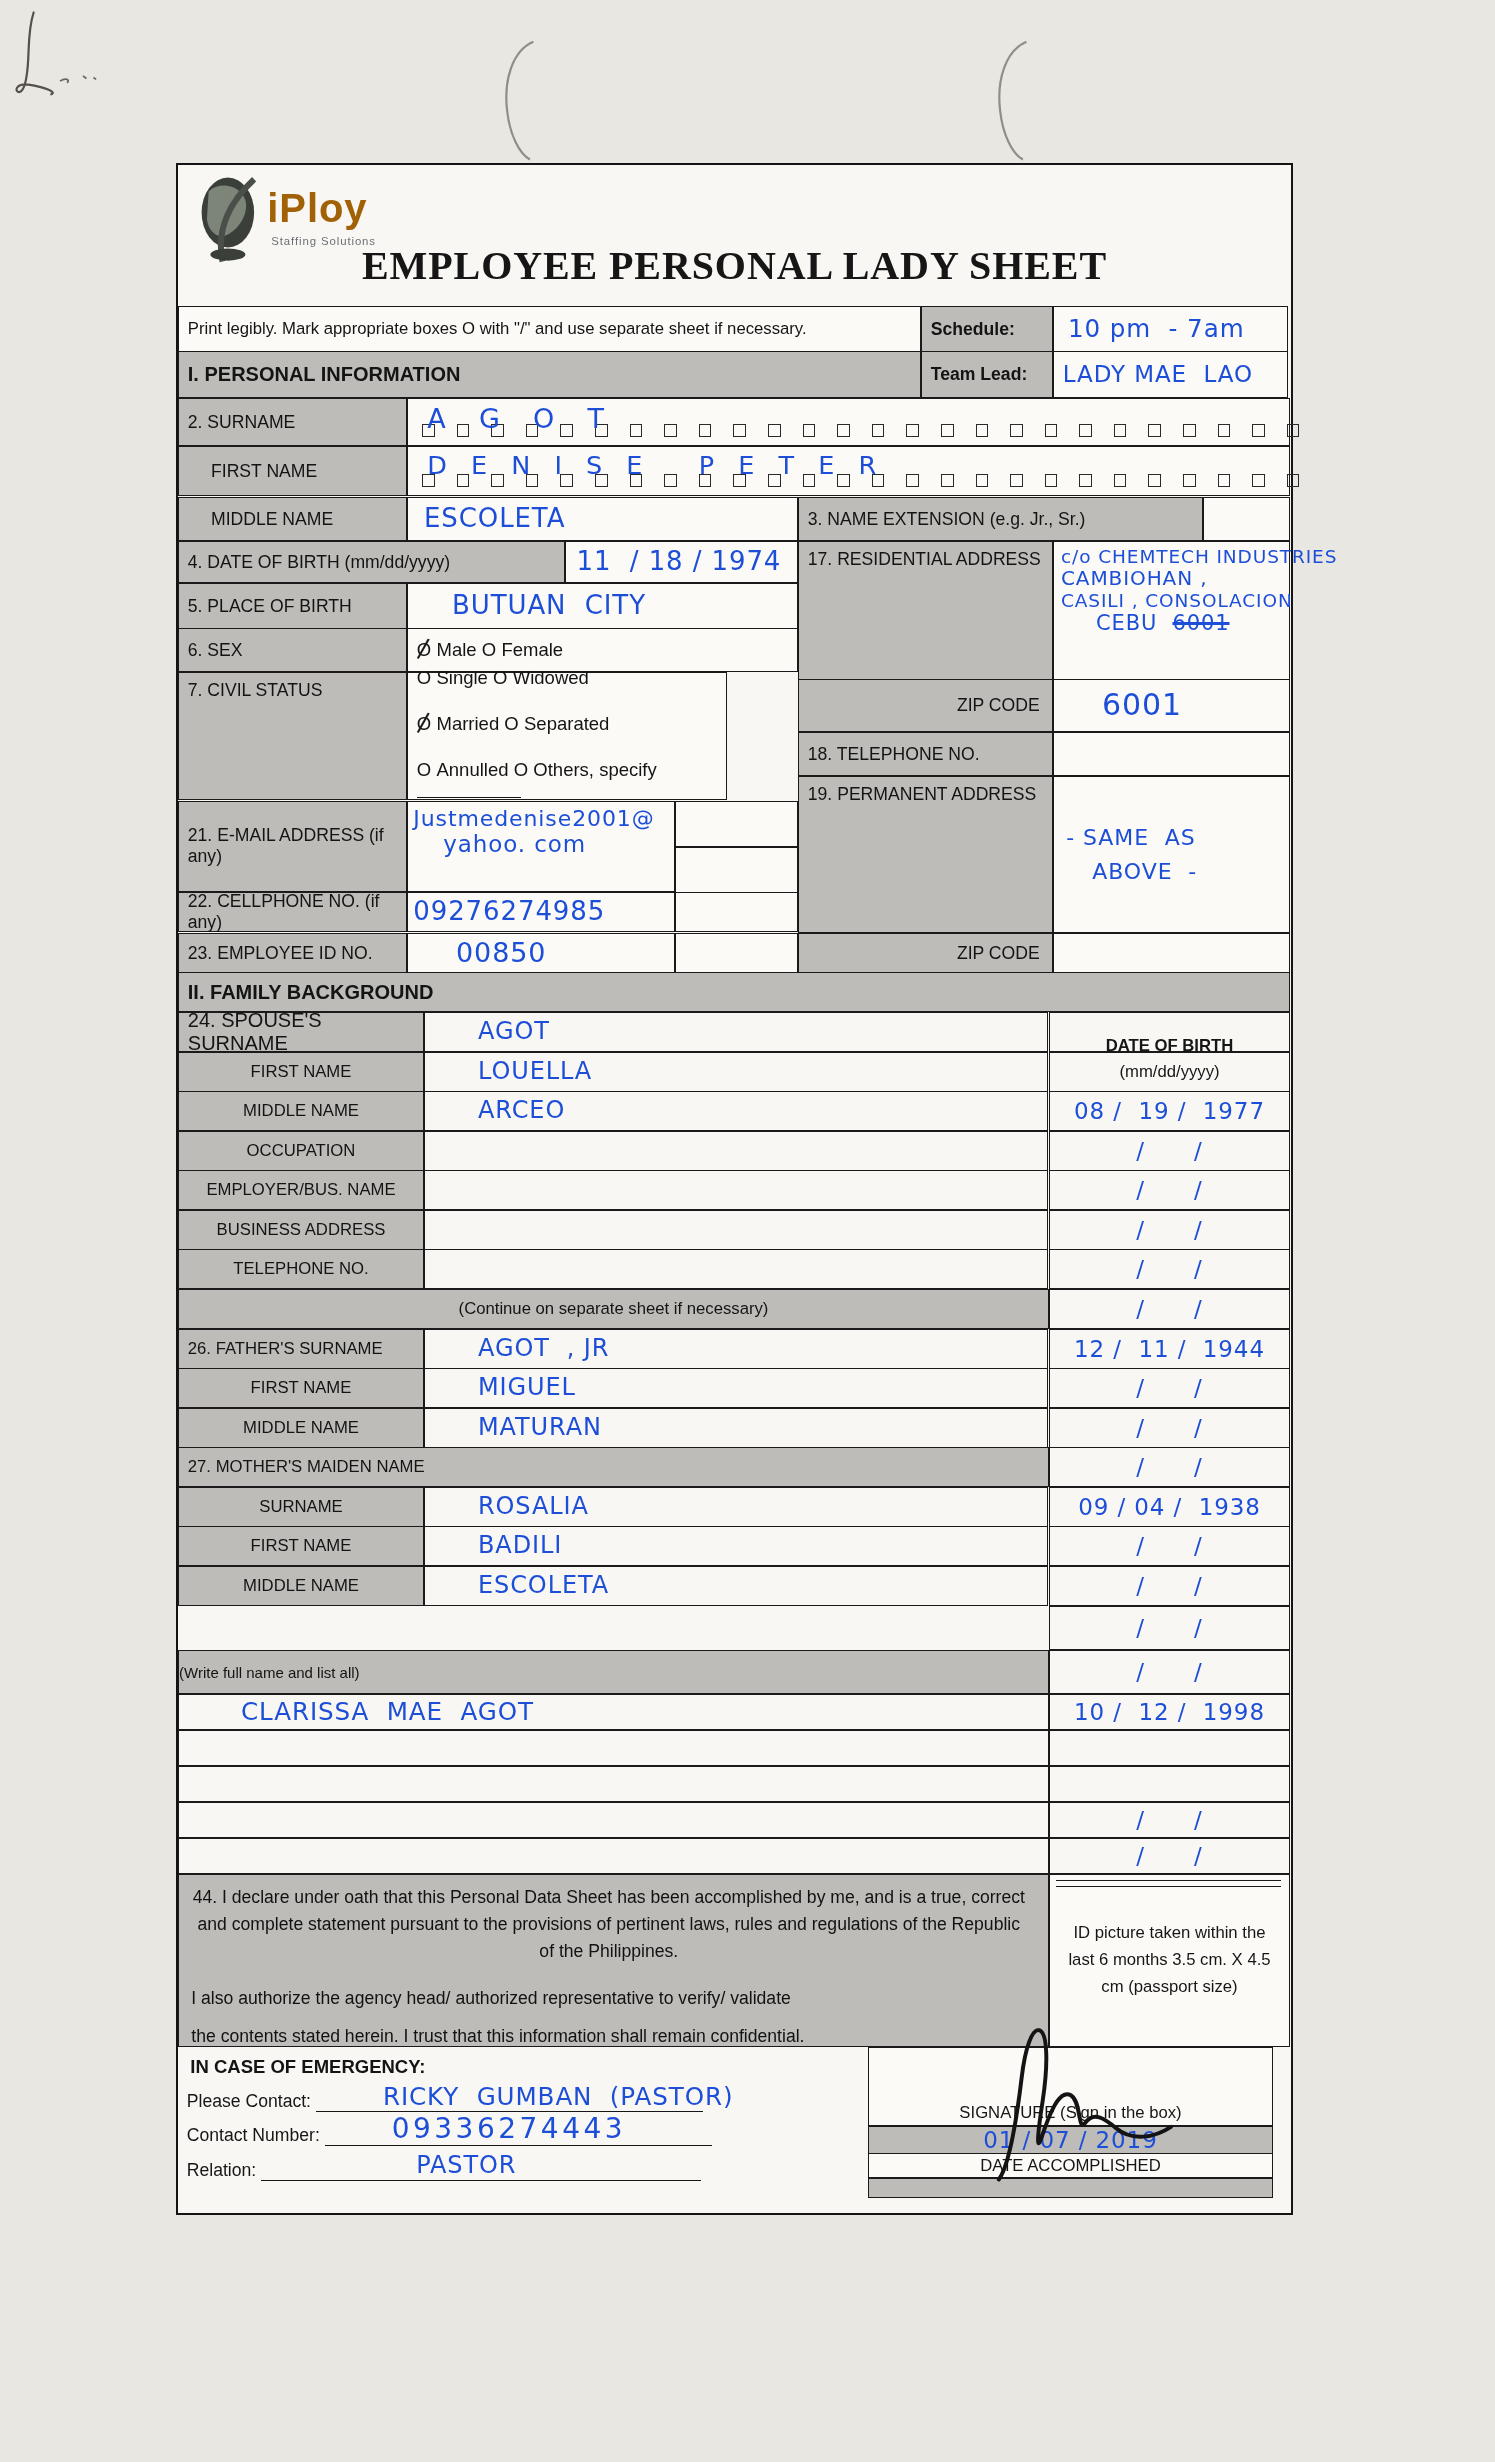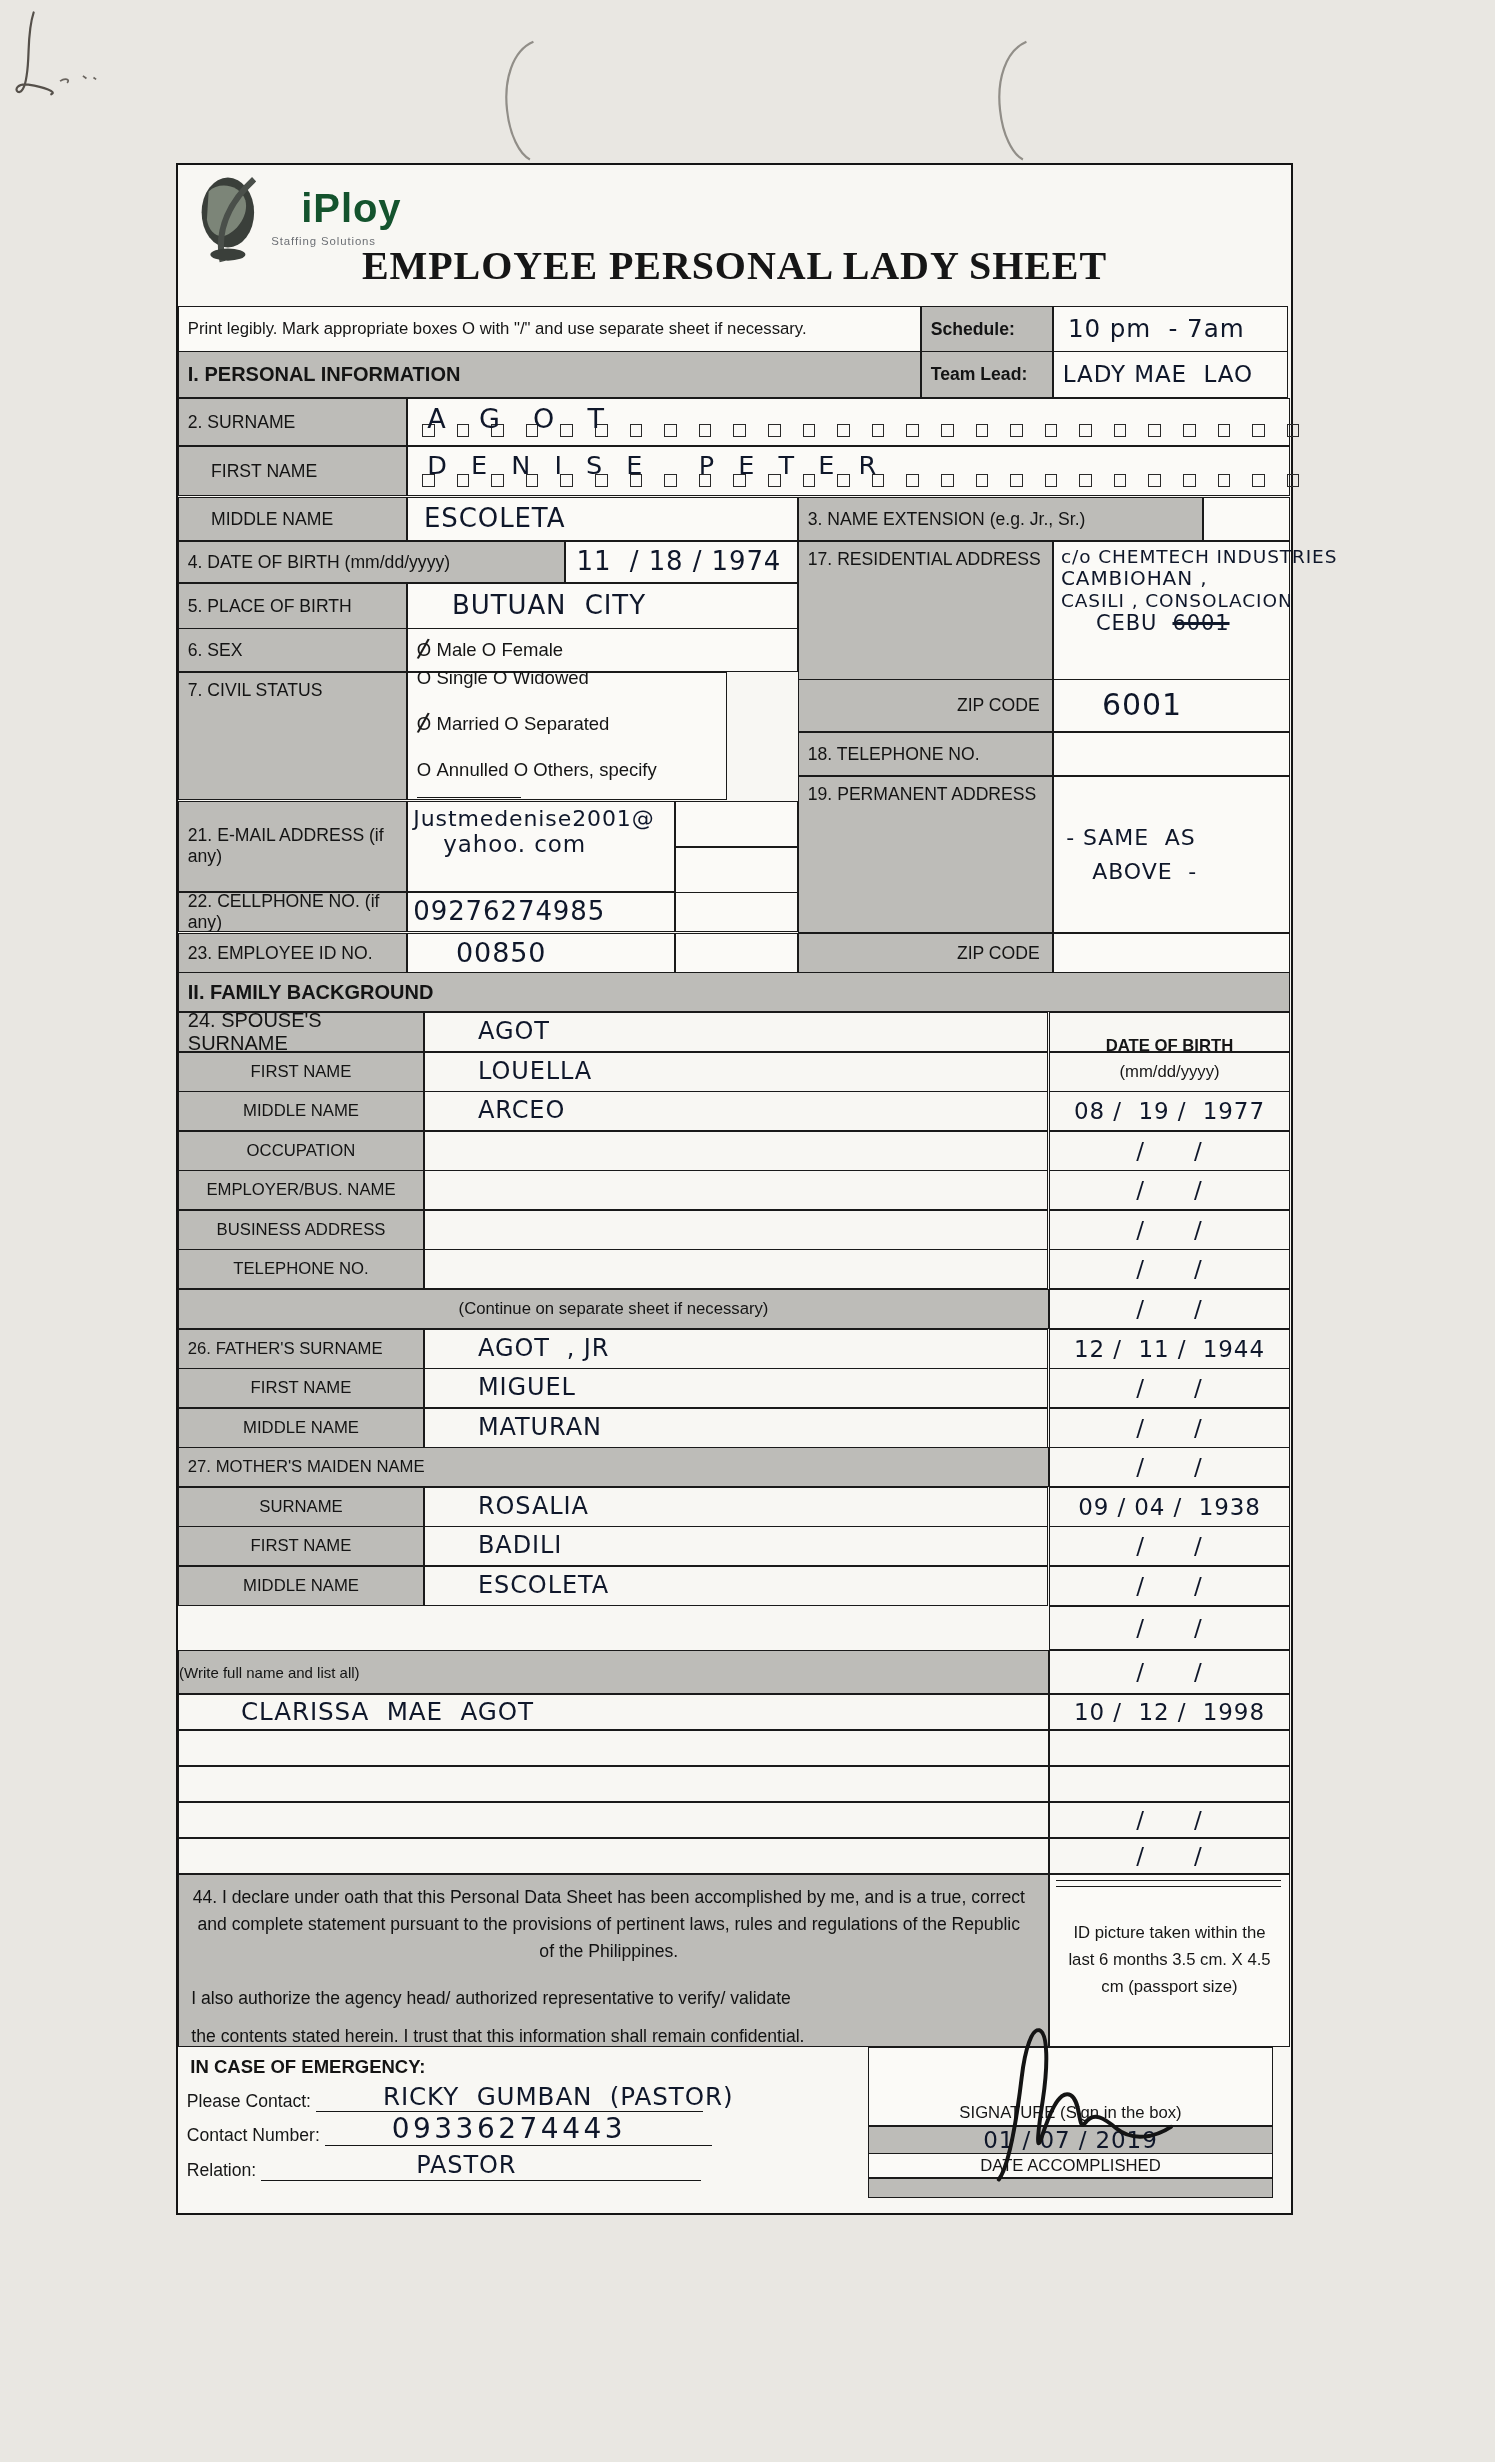--- a/index.html
+++ b/index.html
@@ -8,21 +8,21 @@
   .form{position:absolute;left:176px;top:163px;width:1117px;height:2052px;
         background:#f8f7f3;border:2.6px solid #141414;box-sizing:border-box;}
   .cell{position:absolute;box-sizing:border-box;border:1.8px solid #1a1a1a;background:#fbfaf7;
         display:flex;align-items:center;}
   .gray{background:#bdbcb8;}
   .lbl{font-size:17.6px;padding-left:8.8px;color:#141414;}
   .lblb{font-weight:bold;}
   .top{align-items:flex-start;padding-top:7px;}
   .rt{justify-content:flex-end;padding-right:12.3px;}
   .ind{padding-left:32px;}
-  .hw{font-family:"DejaVu Sans",sans-serif;color:#0f172a;white-space:pre;
+  .hw{font-family:"DejaVu Sans",sans-serif;color:#1d4ed8;white-space:pre;
       letter-spacing:0.9px;line-height:1.15;}
   .hw-lg{font-size:26px;}
   .sqrow{position:absolute;left:14px;bottom:8px;display:flex;gap:22px;}
   .sq{width:10.6px;height:10.6px;border:1.8px solid #2a2a2a;display:inline-block;background:transparent;}
   .overhw{position:absolute;left:19.3px;top:4.4px;}
   .optline{display:block;font-size:18.5px;color:#141414;margin:0;}
   .opt{position:relative;display:inline-block;margin-right:5.3px;}
   .opt .slash{position:absolute;left:2.6px;top:-6.2px;font-family:"DejaVu Sans",sans-serif;
       font-size:26px;color:#1b1b1b;transform:rotate(12deg);}
   .blankline{display:inline-block;width:104px;border-bottom:1.8px solid #161616;height:16px;}
@@ -56,21 +56,21 @@
 
 <div class="form">
 
   <div style="position:absolute;left:12.3px;top:5.3px;width:202px;height:98px;">
     <svg style="left:5.3px;top:3.5px;" width="69" height="91" viewBox="0 0 78 104">
       <ellipse cx="36" cy="44" rx="30" ry="40" fill="#3a3f3a"></ellipse>
       <path d="M14,20 C26,8 50,12 56,30 C60,46 48,64 34,70 C24,74 14,66 12,52" fill="#7c8578"></path>
       <path d="M66,6 C40,30 22,62 30,100" fill="none" stroke="#4a4f4a" stroke-width="7"></path>
       <ellipse cx="36" cy="92" rx="20" ry="7" fill="#3a3f3a"></ellipse>
     </svg>
-    <div style="position:absolute;left:77px;top:16px;font-size:40px;font-weight:bold;color:#14532d;letter-spacing:0.9px;margin-left:34px;">iPloy</div>
+    <div style="position:absolute;left:77px;top:16px;font-size:40px;font-weight:bold;color:#a16207;letter-spacing:0.9px;">iPloy</div>
     <div style="position:absolute;left:81px;top:65px;font-size:11.4px;color:#6c6f74;letter-spacing:0.9px;">Staffing Solutions</div>
   </div>
   <div class="title">EMPLOYEE PERSONAL LADY SHEET</div>
 
   <div class="cell" style="left:0px;top:141px;width:743px;height:46px;">
     <span class="lbl" style="font-size:16.7px;">Print legibly.  Mark appropriate boxes  O with "/" and use separate sheet if necessary.</span>
   </div>
   <div class="cell gray" style="left:743px;top:141px;width:132px;height:46px;">
     <span class="lbl lblb">Schedule:</span>
   </div>

